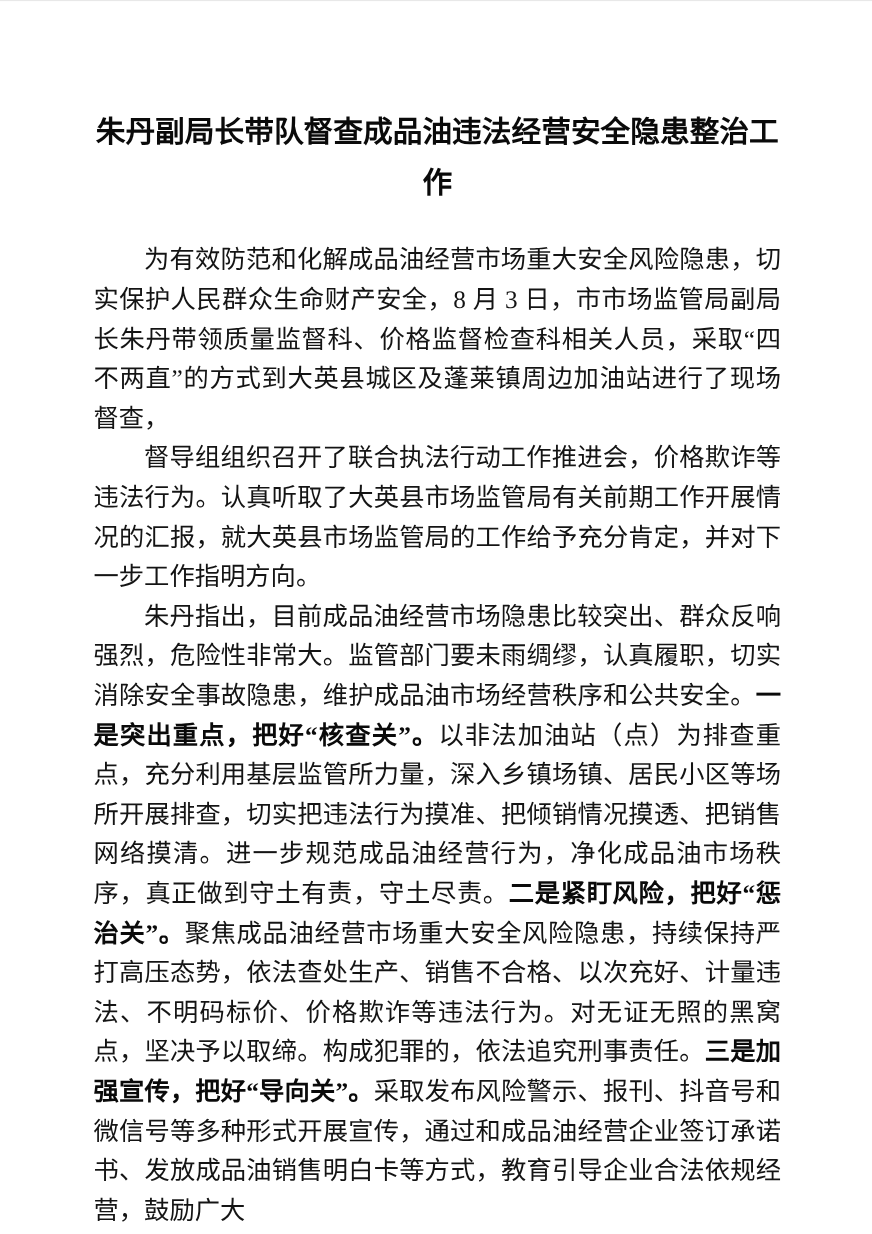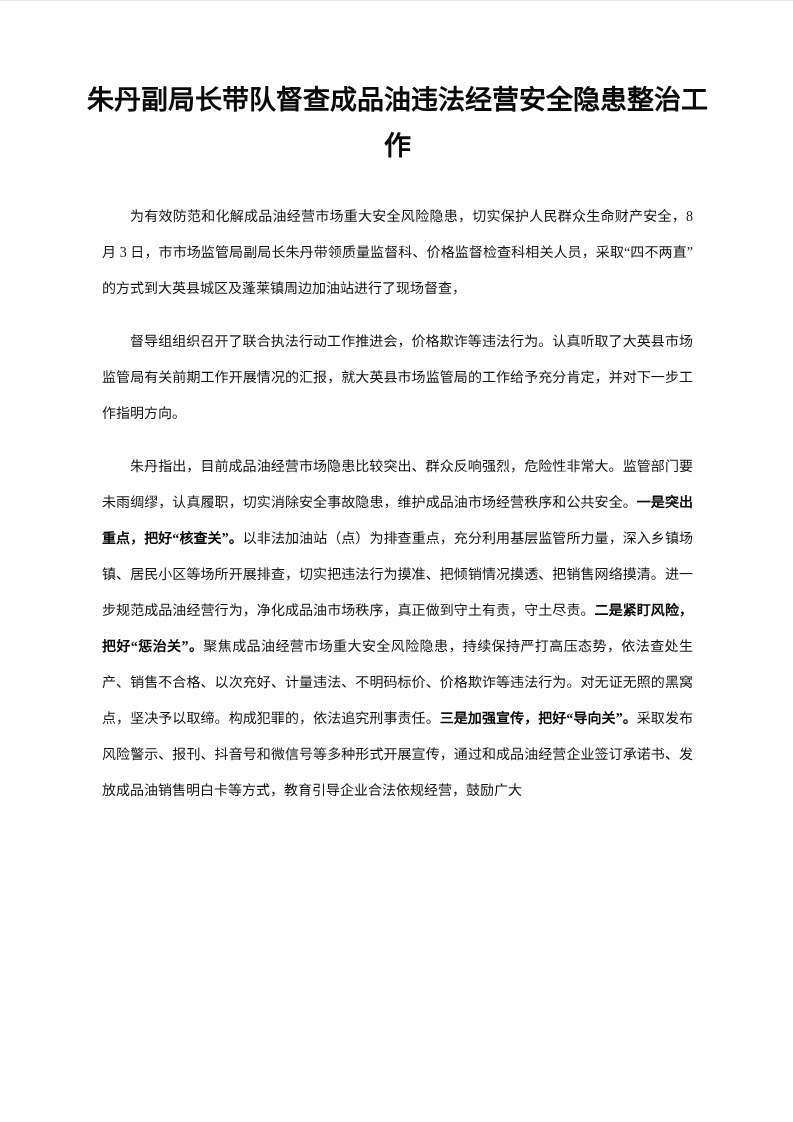--- a/index.html
+++ b/index.html
@@ -14,35 +14,35 @@
     margin: 0 auto;
     background: #ffffff;
     box-sizing: border-box;
     overflow: hidden;
     border-top: 1px solid #e8e8e8;
     font-family: "Liberation Serif", "DejaVu Serif", serif;
     color: #111111;
   }
   .doc {
     box-sizing: border-box;
-    padding: 76px 83px 0 85px;
+    padding: 96px 83px 0 85px;
   }
   .title {
     margin: 0 0 30px 0;
     font-size: 27px;
     font-weight: bold;
     line-height: 46px;
     text-align: center;
     letter-spacing: 0px;
     color: #0a0a0a;
     font-family: "Liberation Serif", "DejaVu Serif", serif;
   }
   .para {
-    margin: 17px;
-    font-size: 14px;
+    margin: 0;
+    font-size: 23px;
     line-height: 36px;
     text-align: justify;
     text-justify: inter-character;
     text-indent: 2em;
     color: #141414;
     word-break: break-all;
   }
   .para span { font-weight: normal; }
   .para span.bold { font-weight: bold; color: #0a0a0a; }
 </style>

